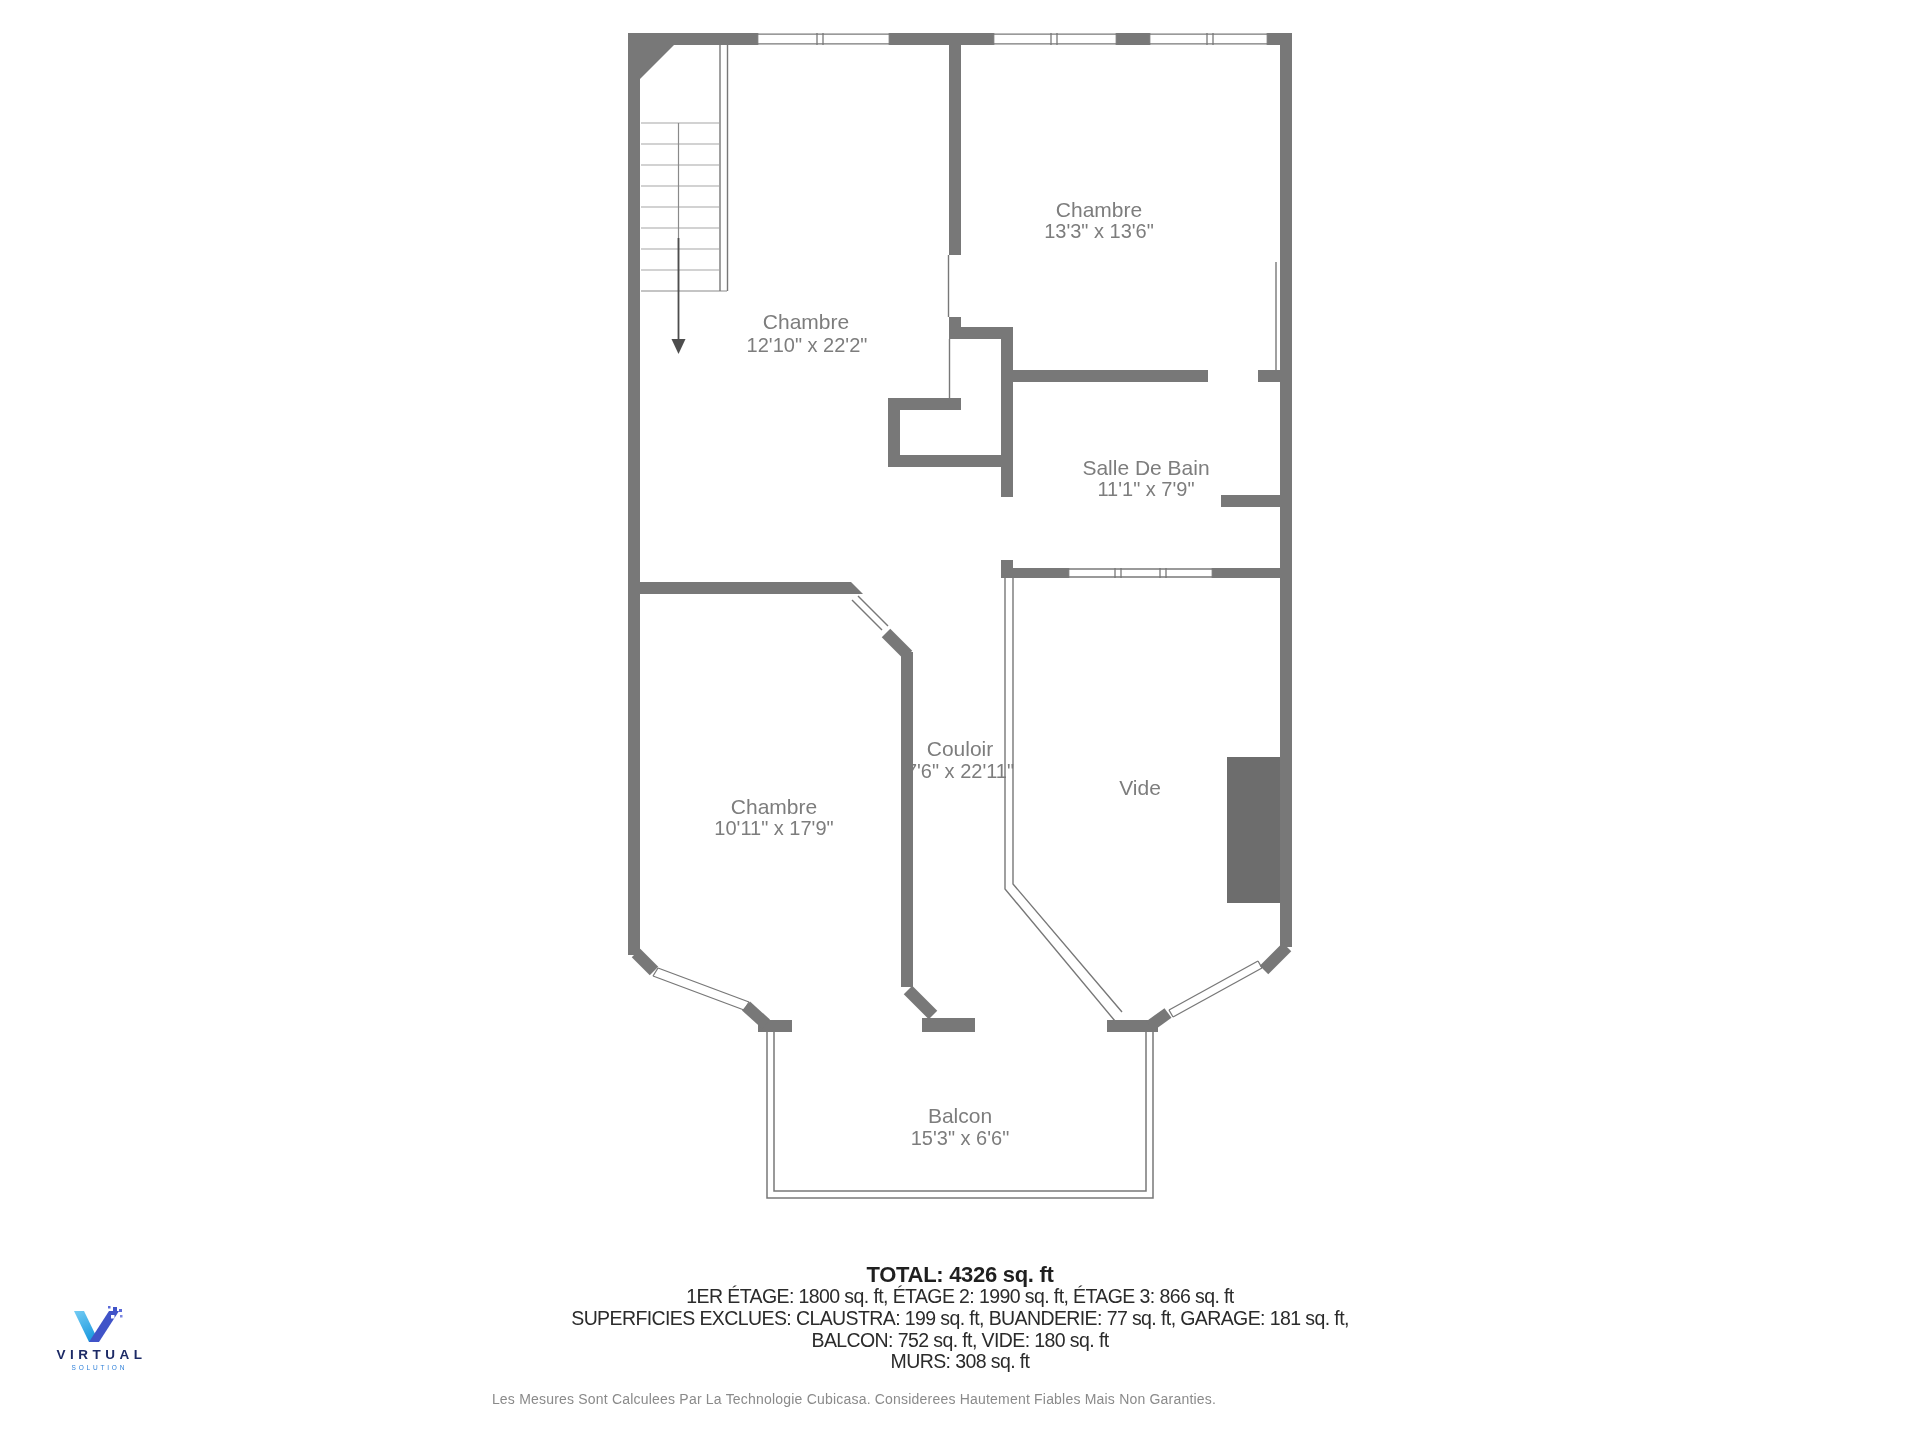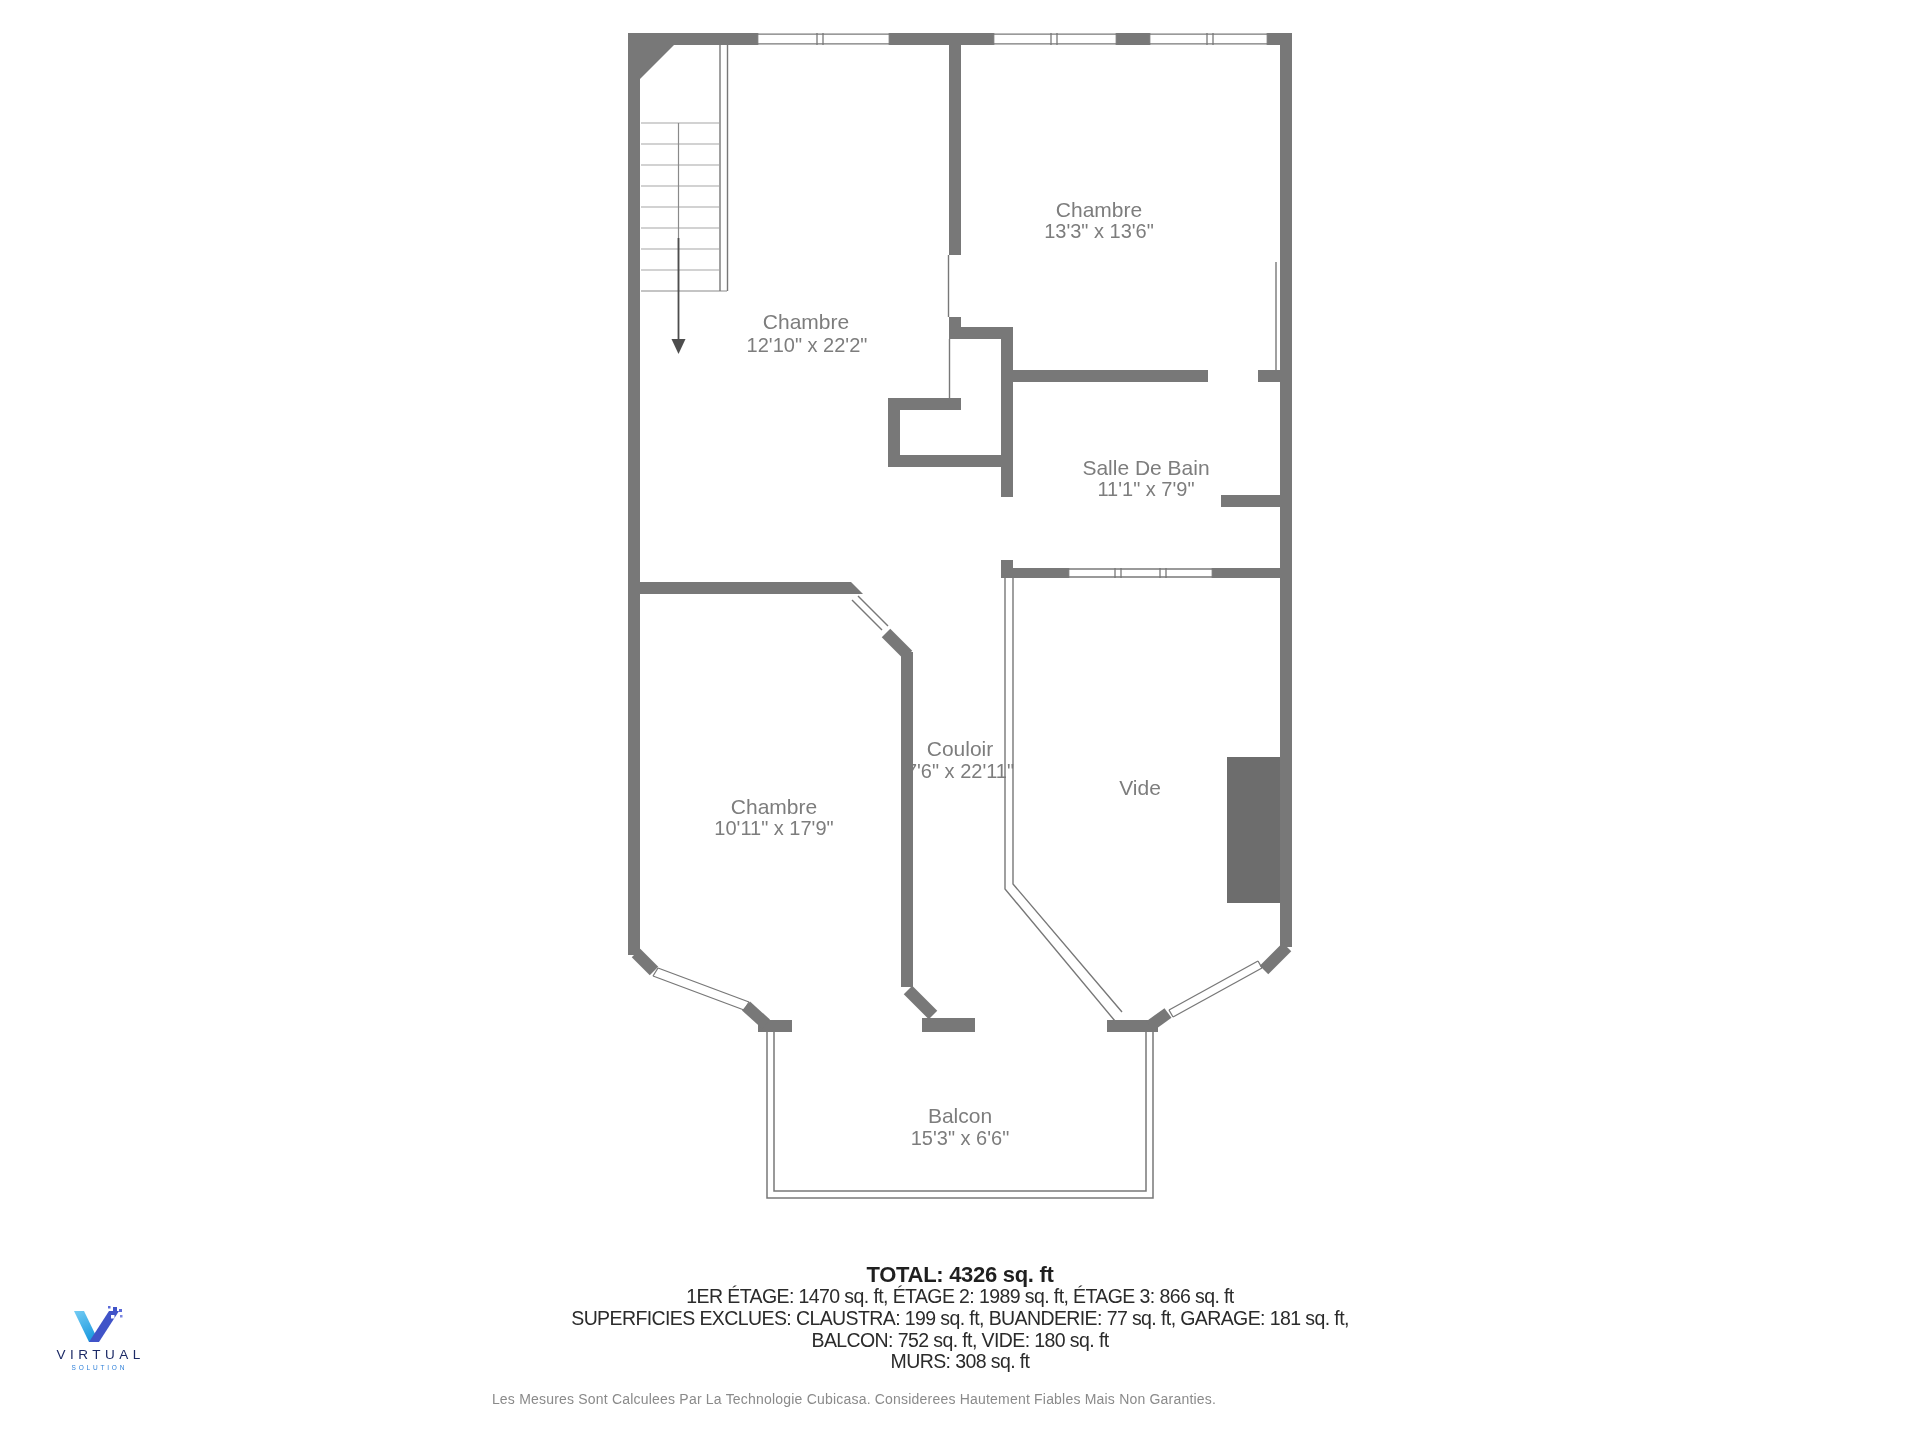--- a/index.html
+++ b/index.html
@@ -8,21 +8,21 @@
   .plan-svg{position:absolute;left:0;top:0;}
   .room-name{font-family:"Liberation Sans",sans-serif;font-size:21px;fill:#7d7d7d;}
   .room-dims{font-family:"Liberation Sans",sans-serif;font-size:20px;fill:#7d7d7d;}
   .summary{position:absolute;left:0;top:1264px;width:1920px;text-align:center;color:#2b2b2b;}
   .summary .total{font-size:22px;font-weight:bold;color:#1f1f1f;letter-spacing:-0.3px;line-height:22px;}
   .summary .line{font-size:19.5px;letter-spacing:-0.6px;line-height:21.8px;}
   .disclaimer{position:absolute;left:0;top:1391px;width:1708px;text-align:center;
               font-size:14px;color:#8a8a8a;letter-spacing:0.2px;}
   .logo{position:absolute;left:52px;top:1306px;width:92px;text-align:center;}
   .logo .vmark{display:block;margin:0 auto;}
-  .logo .brand{font-size:13.5px;font-weight:normal;color:#1c2a66;letter-spacing:4.5px;
+  .logo .brand{font-size:13.5px;font-weight:bold;color:#1c2a66;letter-spacing:4.5px;
                text-indent:4.5px;margin-top:3px;white-space:nowrap;}
   .logo .sub{font-size:6.5px;color:#2f80d9;letter-spacing:2.8px;text-indent:2.8px;
              margin-top:2px;white-space:nowrap;}
 </style>
 </head>
 <body>
 
 <div class="canvas">
 
   <svg class="plan-svg" width="1920" height="1440" viewBox="0 0 1920 1440">
@@ -198,21 +198,21 @@
         <line x1="1258" y1="961" x2="1169" y2="1010"></line>
         <line x1="1262" y1="968" x2="1173" y2="1017"></line>
         <line x1="1258" y1="961" x2="1262" y2="968"></line>
         <line x1="1169" y1="1010" x2="1173" y2="1017"></line>
       </g>
     </g>
   </svg>
 
   <div class="summary">
     <div class="total">TOTAL: 4326 sq. ft</div>
-    <div class="line">1ER ÉTAGE: 1470 sq. ft, ÉTAGE 2: 1989 sq. ft, ÉTAGE 3: 866 sq. ft</div>
+    <div class="line">1ER ÉTAGE: 1800 sq. ft, ÉTAGE 2: 1990 sq. ft, ÉTAGE 3: 866 sq. ft</div>
     <div class="line">SUPERFICIES EXCLUES: CLAUSTRA: 199 sq. ft, BUANDERIE: 77 sq. ft, GARAGE: 181 sq. ft,</div>
     <div class="line">BALCON: 752 sq. ft, VIDE: 180 sq. ft</div>
     <div class="line">MURS: 308 sq. ft</div>
   </div>
 
   <div class="disclaimer">Les Mesures Sont Calculees Par La Technologie Cubicasa. Considerees Hautement Fiables Mais Non Garanties.</div>
 
   <div class="logo">
     <svg class="vmark" width="52" height="38" viewBox="0 0 52 38">
       <polygon points="2,5 12,5 27,36 17,36" fill="url(#gradVlocal)"></polygon>

